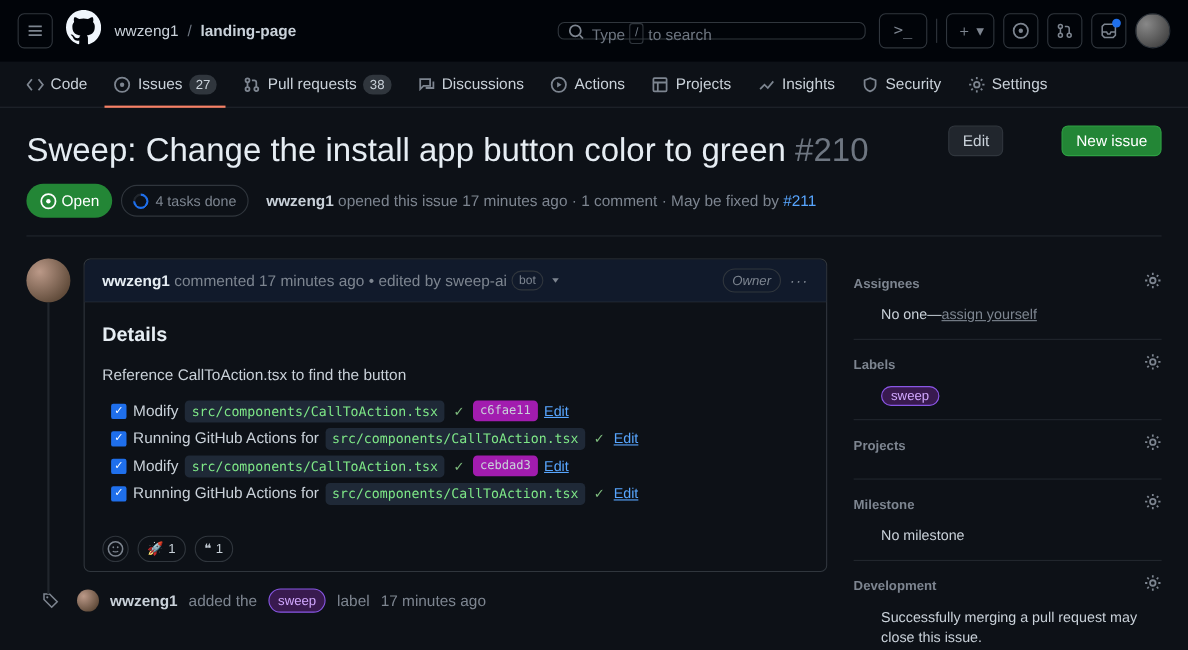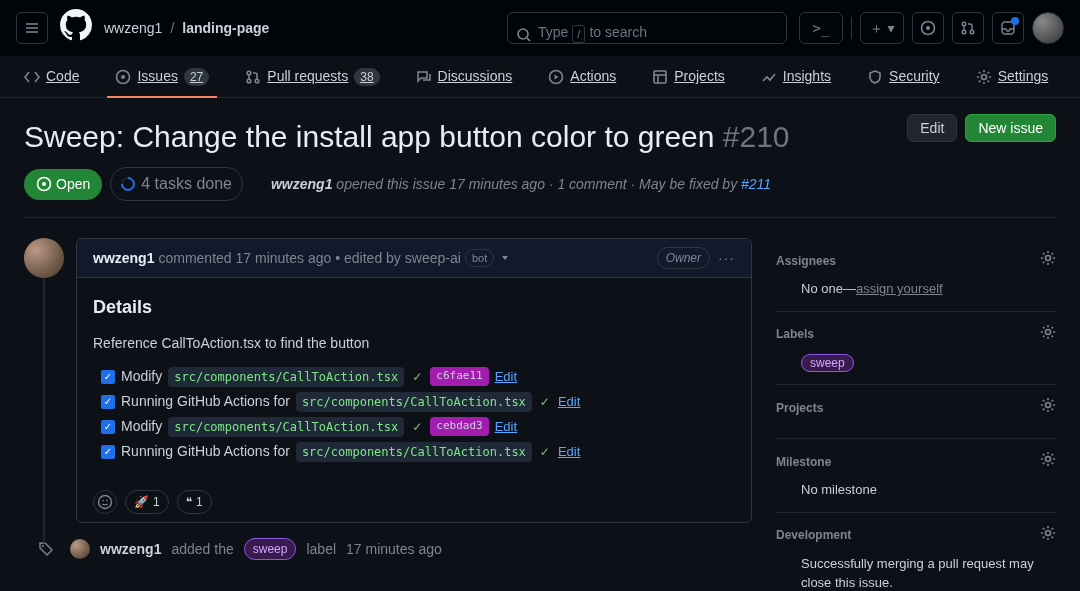--- a/index.html
+++ b/index.html
@@ -20,56 +20,56 @@
   background: #010409;
   height: 56px;
 }
 .hamburger { width: 32px; height: 32px; display:flex; align-items:center; justify-content:center; cursor:pointer; border:1px solid #30363d; border-radius: 6px;}
 .logo svg { fill: #f0f6fc; }
 .breadcrumbs { display:flex; align-items:center; gap:4px; flex:1; color:#c9d1d9; font-size:14px;}
 .breadcrumbs .sep { color:#6e7681; margin: 0 4px;}
 .breadcrumbs .repo { font-weight:600;}
 .search-box {
   display:flex;
-  align-items:flex-end;
+  align-items:flex-start;
   border:1px solid #30363d;
   border-radius:6px;
   padding:0 8px;
-  height:32px;
+  height:16px;
   width:280px;
   color:#6e7681;
 }
 .search-box svg { width:16px; height:16px; }
 .kbd { border:1px solid #30363d; border-radius:3px; padding:0 4px; font-size:11px; margin:0 4px; color:#6e7681;}
 .hdr-right { display:flex; align-items:center; gap:8px;}
 .hdr-btn { width:32px; height:32px; border:1px solid #30363d; border-radius:6px; display:flex; align-items:center; justify-content:center; position:relative; cursor:pointer;}
 .cmd-btn { width:44px;}
 .hdr-btn svg { width:16px; height:16px; fill:#7d8590;}
 .blue-dot { position:absolute; top:4px; right:4px; width:8px; height:8px; background:#1f6feb; border-radius:50%;}
 .avatar { width:32px; height:32px; border-radius:50%; background: radial-gradient(circle at 30% 30%, #888, #333); border:1px solid #30363d;}
 .avatar-sm { width:40px; height:40px; border-radius:50%; background: radial-gradient(circle at 30% 30%, #b98, #432);}
 
-.repo-nav { display:flex; gap:20px; padding:0 16px; border-bottom:1px solid #21262d;text-decoration:underline;}
+.repo-nav { display:flex; gap:8px; padding:0 16px; border-bottom:1px solid #21262d;}
 .repo-nav-item { display:flex; align-items:center; gap:6px; padding:10px 8px; color:#c9d1d9; font-size:14px; position:relative; cursor:pointer;}
 .repo-nav-item.active::after { content:""; position:absolute; left:0; right:0; bottom:-1px; height:2px; background:#f78166;}
 .repo-nav-item svg { width:16px; height:16px; fill:none; stroke:#7d8590; stroke-width:1.6;}
 .counter { background:#30363d; border-radius:20px; padding:0 6px; font-size:12px; color:#c9d1d9; min-width:20px; text-align:center;}
 
 .issue-container { padding:16px 24px;}
 .issue-header { display:flex; justify-content:space-between; align-items:flex-start; margin-bottom:8px;}
 .issue-title { font-size:30px; font-weight:400; color:#e6edf3;}
 .issue-num { color:#6e7681; font-weight:300;}
 .issue-actions { display:flex; gap:8px;}
 .btn { padding:5px 12px; border-radius:6px; font-size:14px; font-weight:500; cursor:pointer; border:1px solid #30363d; background:#21262d; color:#c9d1d9;}
-.btn-primary { background:#238636; border-color:#2ea043; color:#fff;}
+.btn-primary { background:#238636; border-color:#2ea043; color:#fff;margin-left:45px;}
 
 .issue-meta { display:flex; align-items:center; gap:8px; flex-wrap:wrap; color:#7d8590; margin-bottom:20px; padding-bottom: 16px; border-bottom: 1px solid #21262d;}
 .state-pill { display:inline-flex; align-items:center; gap:4px; background:#238636; color:#fff; border-radius:20px; padding:5px 12px; font-size:14px; font-weight:500;}
 .state-pill svg { width:16px; height:16px; fill:#fff;}
-.tasks-pill { display:inline-flex; align-items:center; gap:6px; border:1px solid #30363d; border-radius:20px; padding:4px 10px; font-size:16px;}
+.tasks-pill { display:inline-flex; align-items:center; gap:6px; border:1px solid #30363d; border-radius:20px; padding:4px 10px; font-size:13px;}
 .ring { width:14px; height:14px; border:2px solid #1f6feb; border-radius:50%; border-top-color:#21262d; transform:rotate(-45deg);}
 
 .layout-2col { display:grid; grid-template-columns:1fr 280px; gap:24px;}
 
 .timeline { position:relative;}
 .comment-row { display:flex; gap:12px; position:relative;}
 .comment-row::before { content:""; position:absolute; left:19px; top:40px; bottom:-20px; width:2px; background:#21262d;}
 .comment { flex:1; border:1px solid #30363d; border-radius:6px; background:#0d1117;}
 .comment-hdr { display:flex; justify-content:space-between; align-items:center; padding:8px 16px; border-bottom:1px solid #30363d; border-radius:6px 6px 0 0; background:#111a2b;}
 .comment-hdr-left { display:flex; align-items:center; gap:4px; font-size:14px; color:#7d8590; flex-wrap:wrap;}
@@ -254,21 +254,21 @@
       <svg viewBox="0 0 16 16">
           <circle cx="8" cy="8" r="6.5" stroke="#fff" stroke-width="1.6" fill="none"></circle>
           <circle cx="8" cy="8" r="2" fill="#fff"></circle>
         </svg>
       <span>Open</span>
     </span>
     <span class="tasks-pill">
       <span class="ring"></span>
       <span>4 tasks done</span>
     </span>
-    <span style="margin-left:20px;font-style:italic;">
+    <span style="margin-left:8px;">
       <b style="color:#c9d1d9;">wwzeng1</b>
       <span>opened this issue 17 minutes ago</span>
       <span>·</span>
       <span>1 comment</span>
       <span>·</span>
       <span>May be fixed by</span>
       <a>#211</a>
     </span>
   </div>
 

